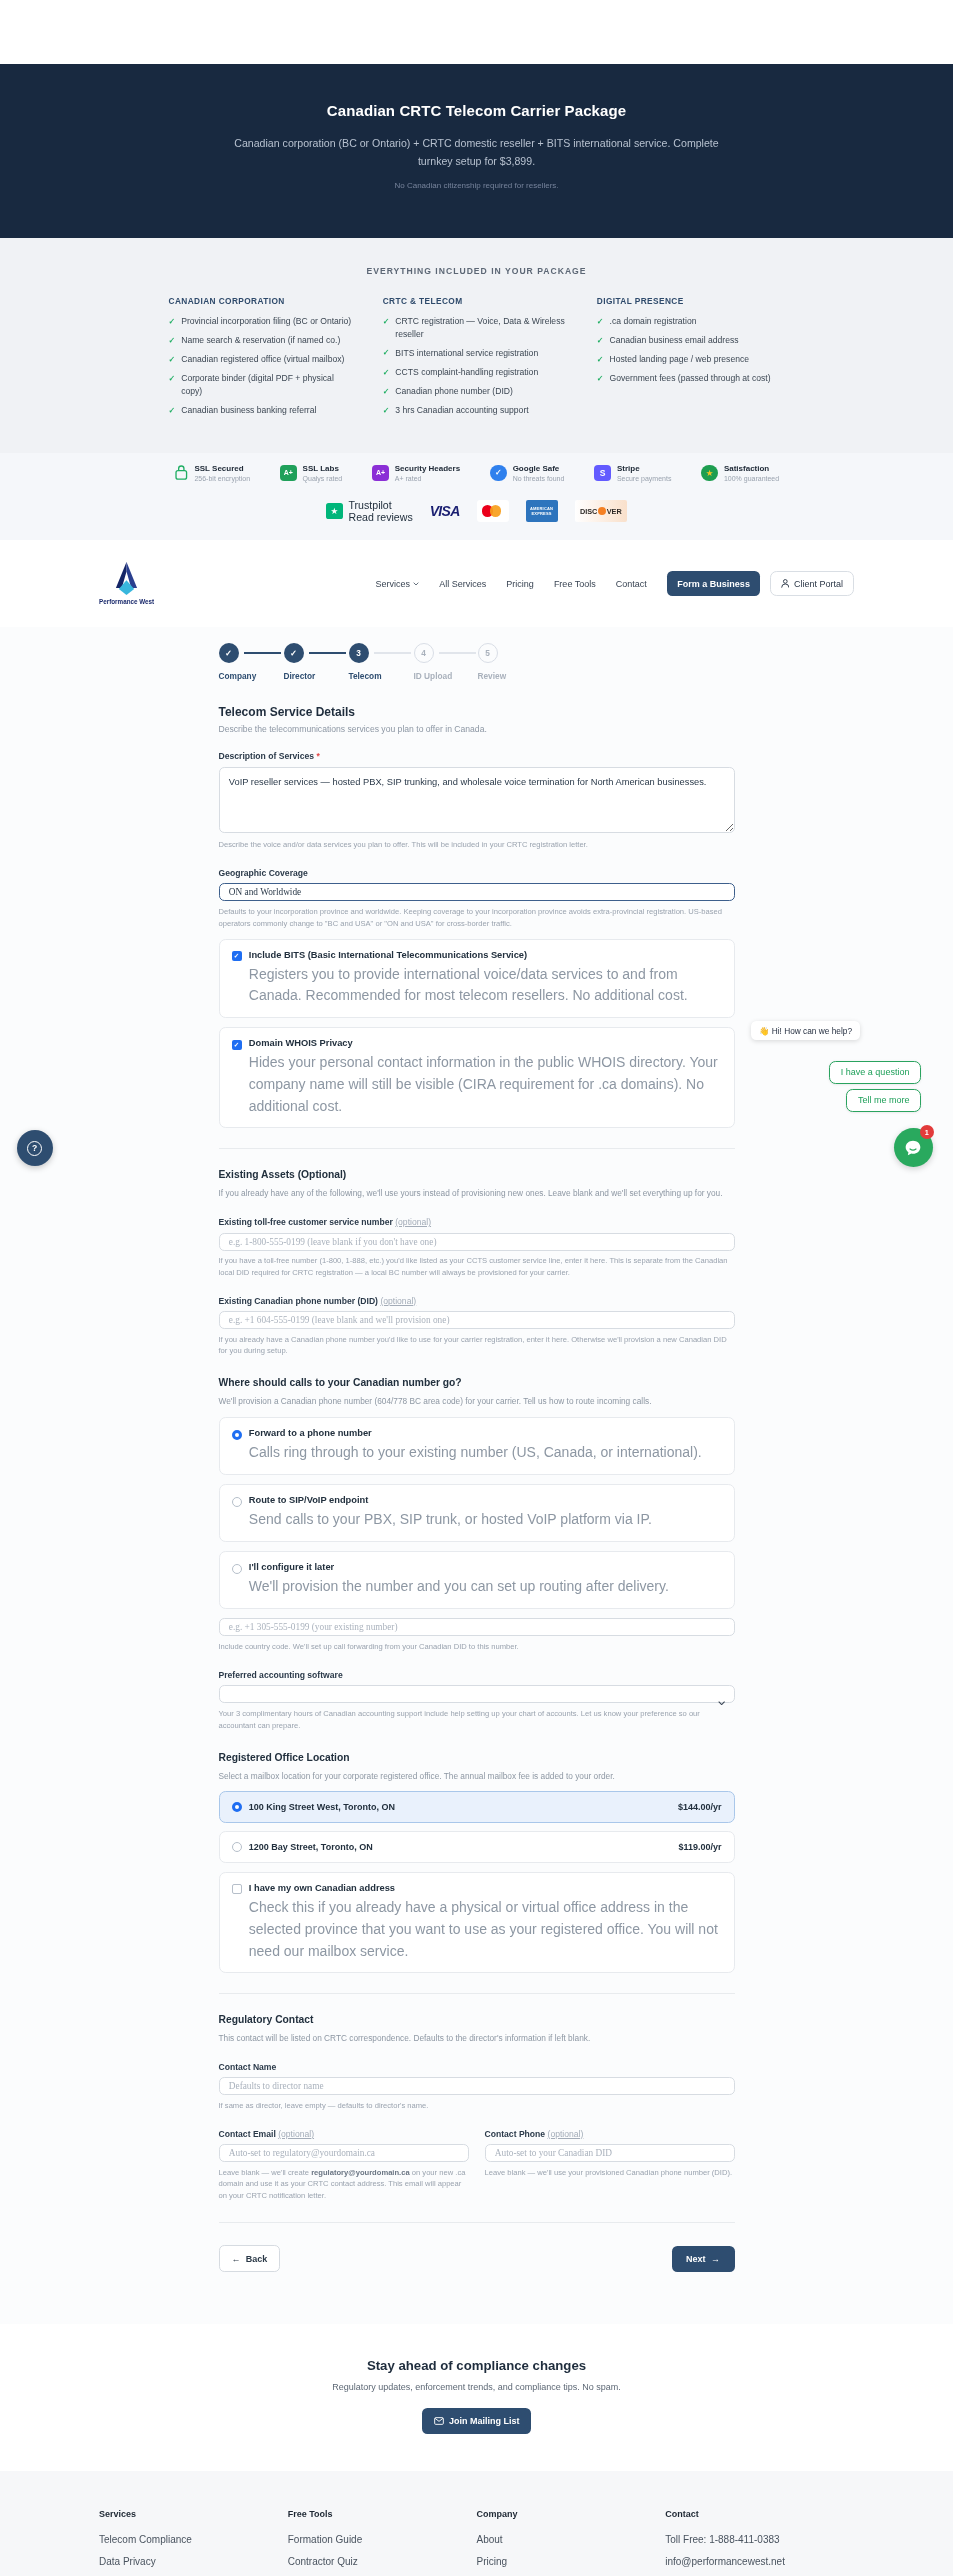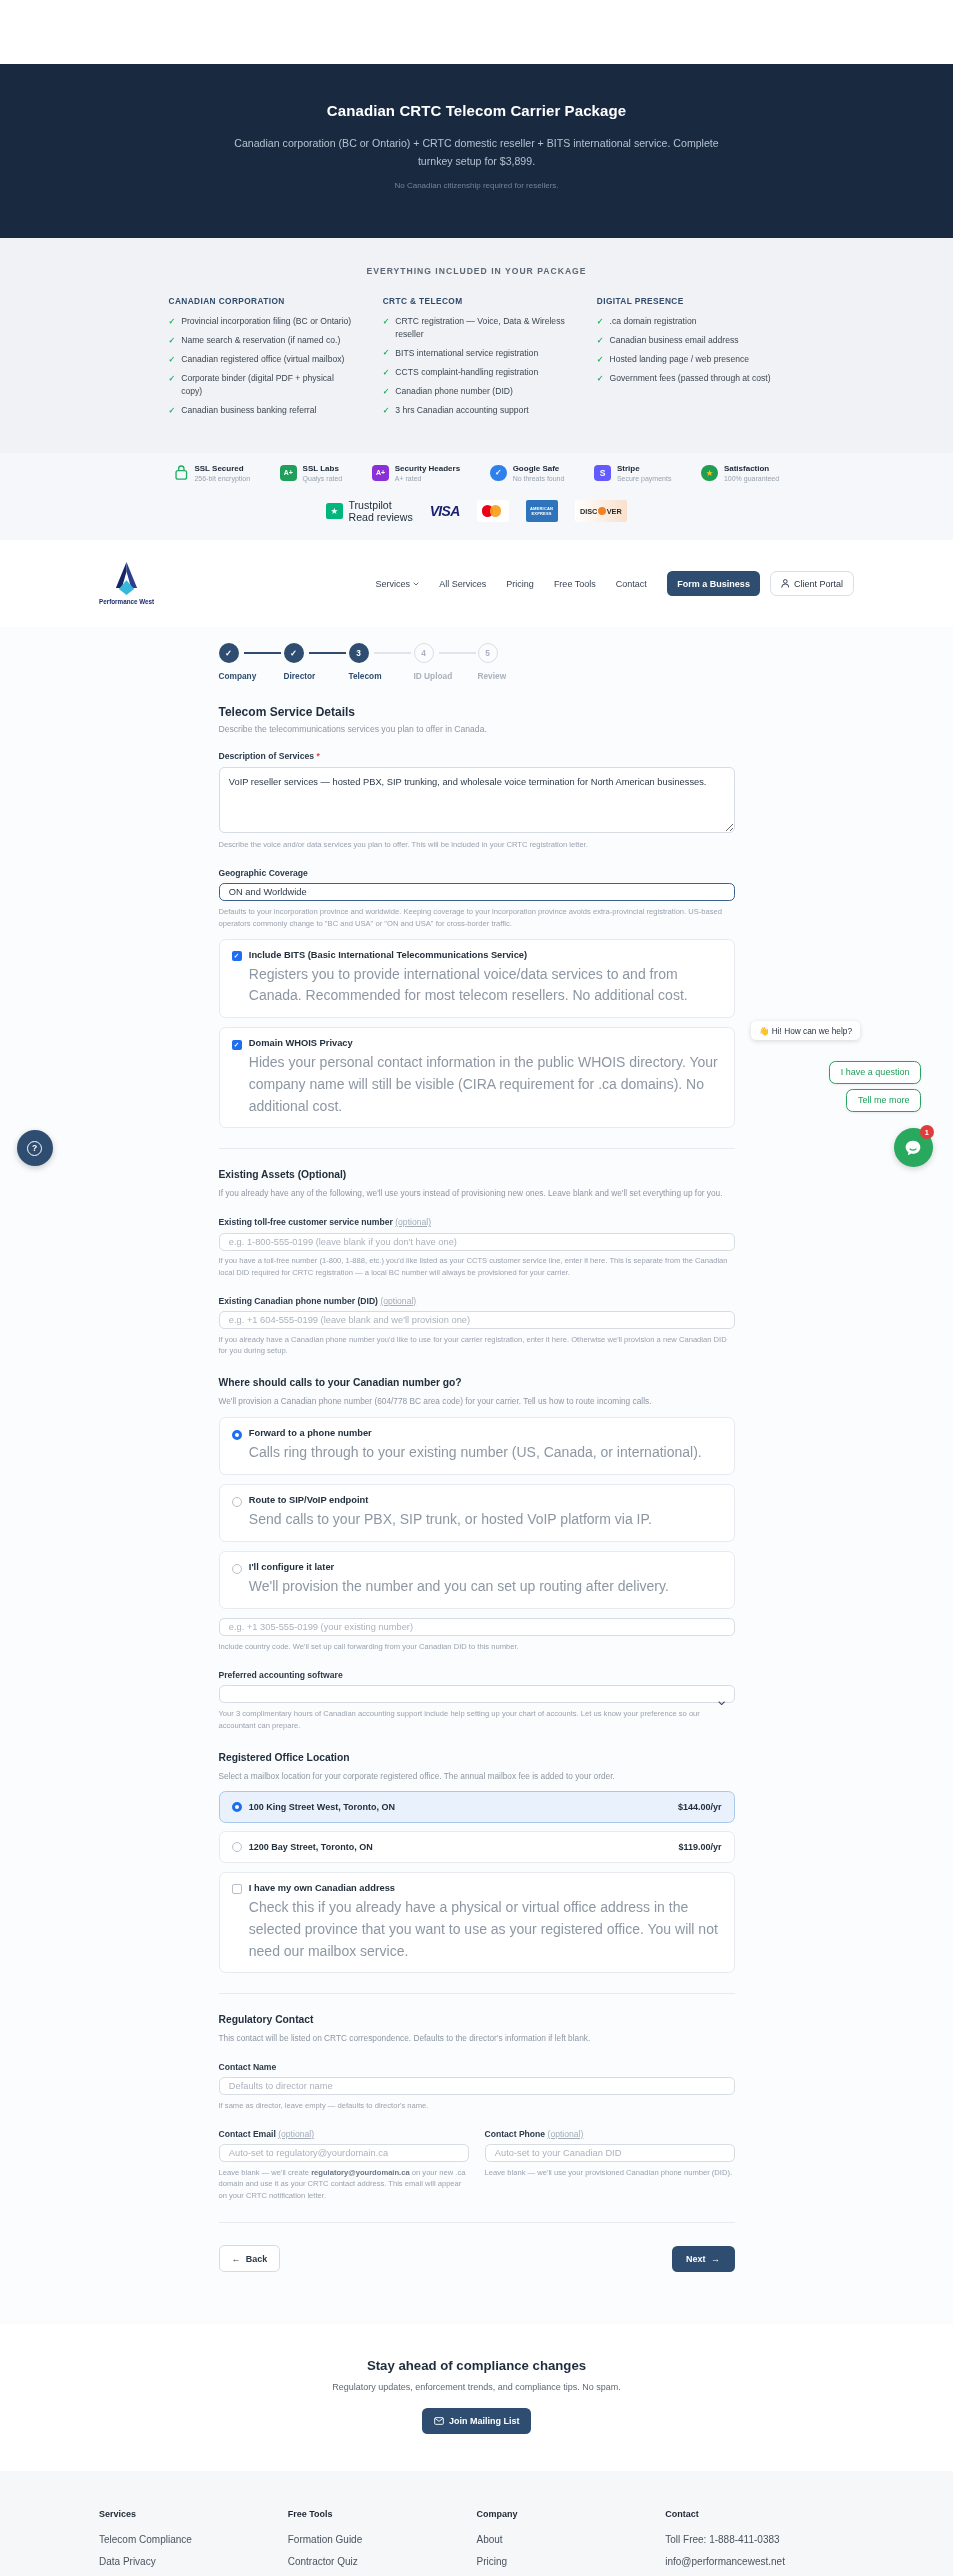--- a/index.html
+++ b/index.html
@@ -76,21 +76,21 @@
   .field-label { display:block; font-size:8.6px; font-weight:700; color:#2b3a4a; margin:17px 0 5.3px; }
   .opt { color:#a3acb8; font-weight:400;text-decoration:underline; }
   .req { color:#e24545; }
   .helper { font-size:7.6px; color:#9aa3af; line-height:1.55; margin-top:4.6px; }
 
   textarea, .text-input, .select-wrap select {
     width:100%; border:0.7px solid #d7dce2; border-radius:5.3px; background:#fff;
     font-family:"Liberation Sans", sans-serif; font-size:9.3px; color:#2b3a4a; padding:8px 9.3px; outline:none;
   }
   textarea { height:66px; resize:vertical; line-height:1.5; }
-  .text-input { height:14px; }
+  .text-input { height:14px;font-family:Liberation Serif, serif; }
   .text-input::placeholder, textarea::placeholder { color:#aab2bd; }
   .text-input.focused { border:1.3px solid #3d5f8c; }
 
   .card { border:0.7px solid #e7eaee; border-radius:6.6px; background:#fff; padding:10px 12px; margin-top:9.3px; }
   .card-row { display:flex; gap:7.3px; }
   .cb { width:10px; height:10px; border-radius:2px; flex:0 0 auto; margin-top:1.3px; display:flex; align-items:center; justify-content:center; }
   .cb.checked { background:#1f6ef2; color:#fff; font-size:6.6px; font-weight:800; }
   .cb.un { border:1px solid #b6bfca; background:#fff; }
   .radio { width:10px; height:10px; border-radius:50%; flex:0 0 auto; margin-top:1.3px; }
   .radio.sel { border:3px solid #1f6ef2; background:#fff; }

